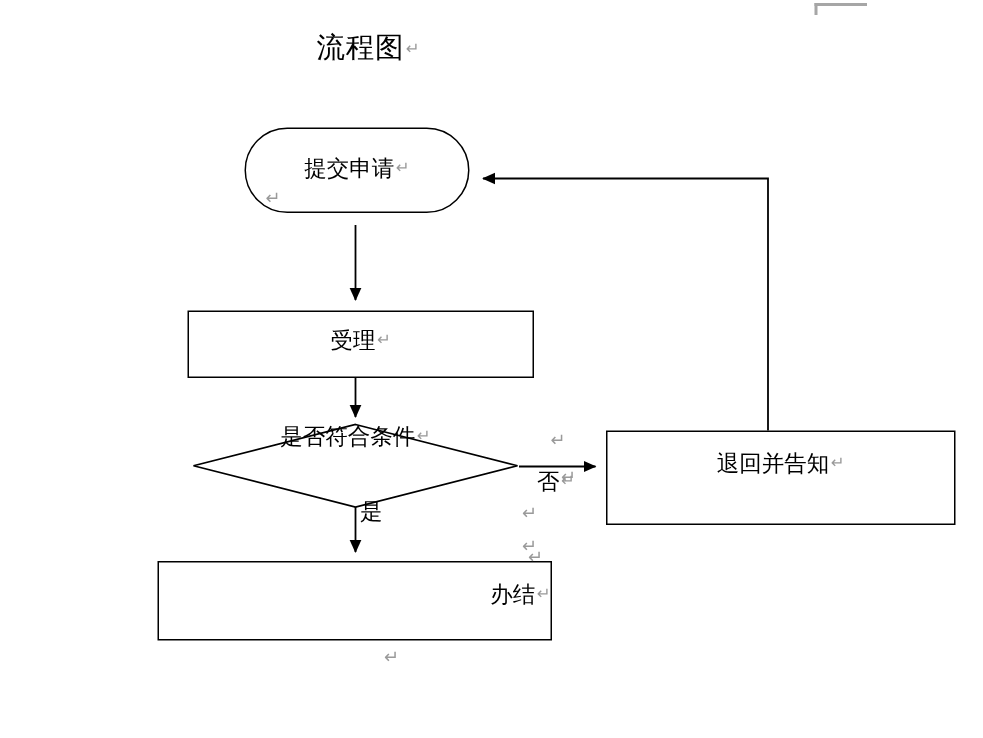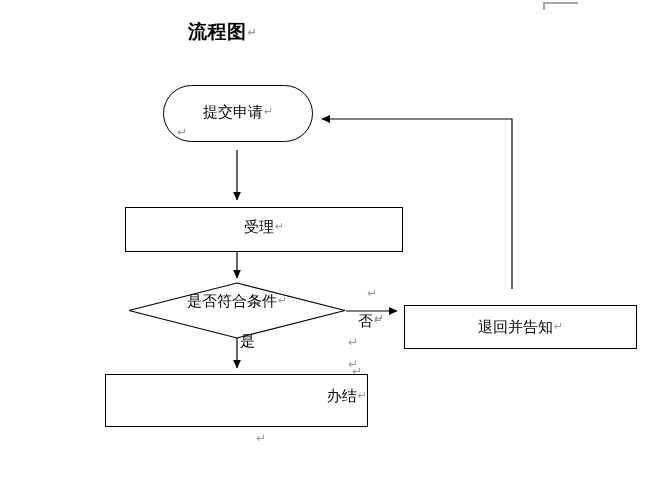--- a/index.html
+++ b/index.html
@@ -99,21 +99,21 @@
     background: transparent;
   }
 </style>
 </head>
 <body>
 
 <div id="page">
 
   <div class="margin-mark" style="left:543px; top:2px; width:33px; height:6px;"></div>
 
-  <div class="doc-title" style="left:188px; top:19px;font-weight:bold;">
+  <div class="doc-title" style="left:211px; top:19px;">
     <span>流程图</span><span class="ret-inline">↵</span>
   </div>
 
   <svg class="connectors" width="655" height="492">
     <defs>
       <marker id="ah" markerWidth="9" markerHeight="9" refX="8" refY="4.5" orient="auto" markerUnits="userSpaceOnUse">
         <path d="M0,0.6 L8.6,4.5 L0,8.4 z" fill="#000000"></path>
       </marker>
     </defs>
 
@@ -138,36 +138,36 @@
     </g>
   </svg>
 
   <div class="node rounded" style="left:163px; top:85px; width:150px; height:57px;">
     <div class="node-label" style="top:17px;">
       <span>提交申请</span><span class="ret-inline">↵</span>
     </div>
     <span class="ret" style="left:13px; top:40px;">↵</span>
   </div>
 
-  <div class="node" style="left:125px; top:207px; width:278px; height:45px;">
+  <div class="node" style="left:125px; top:207px; width:231px; height:45px;">
     <div class="node-label" style="top:10px;">
       <span>受理</span><span class="ret-inline">↵</span>
     </div>
   </div>
 
   <div class="diamond-wrap" style="left:128px; top:282px; width:218px; height:57px;">
     <svg width="218" height="57">
       <polygon points="109,1 217,28.5 109,56 1,28.5" fill="#ffffff" stroke="#000000" stroke-width="1.2"></polygon>
     </svg>
-    <div class="diamond-label" style="top:10px;">
+    <div class="diamond-label" style="top:0;">
       <span>是否符合条件</span><span class="ret-inline">↵</span>
     </div>
   </div>
 
-  <div class="node" style="left:404px; top:305px; width:233px; height:44px;">
+  <div class="node" style="left:404px; top:287px; width:233px; height:63px;">
     <div class="node-label" style="top:12px;">
       <span>退回并告知</span><span class="ret-inline">↵</span>
     </div>
   </div>
 
   <div class="node" style="left:105px; top:374px; width:263px; height:53px;">
     <div class="node-label" style="top:12px;text-align:right;">
       <span>办结</span><span class="ret-inline">↵</span>
     </div>
   </div>

